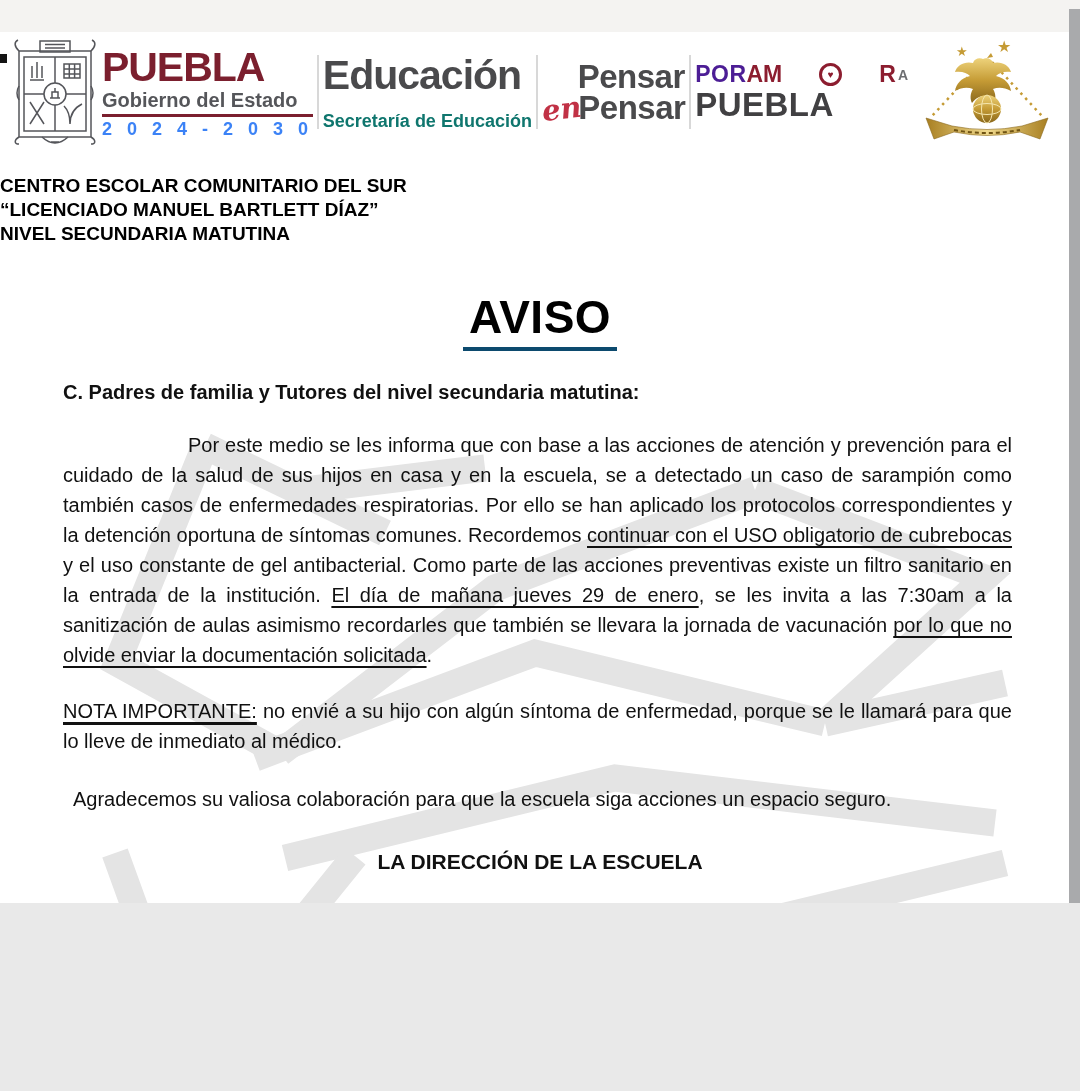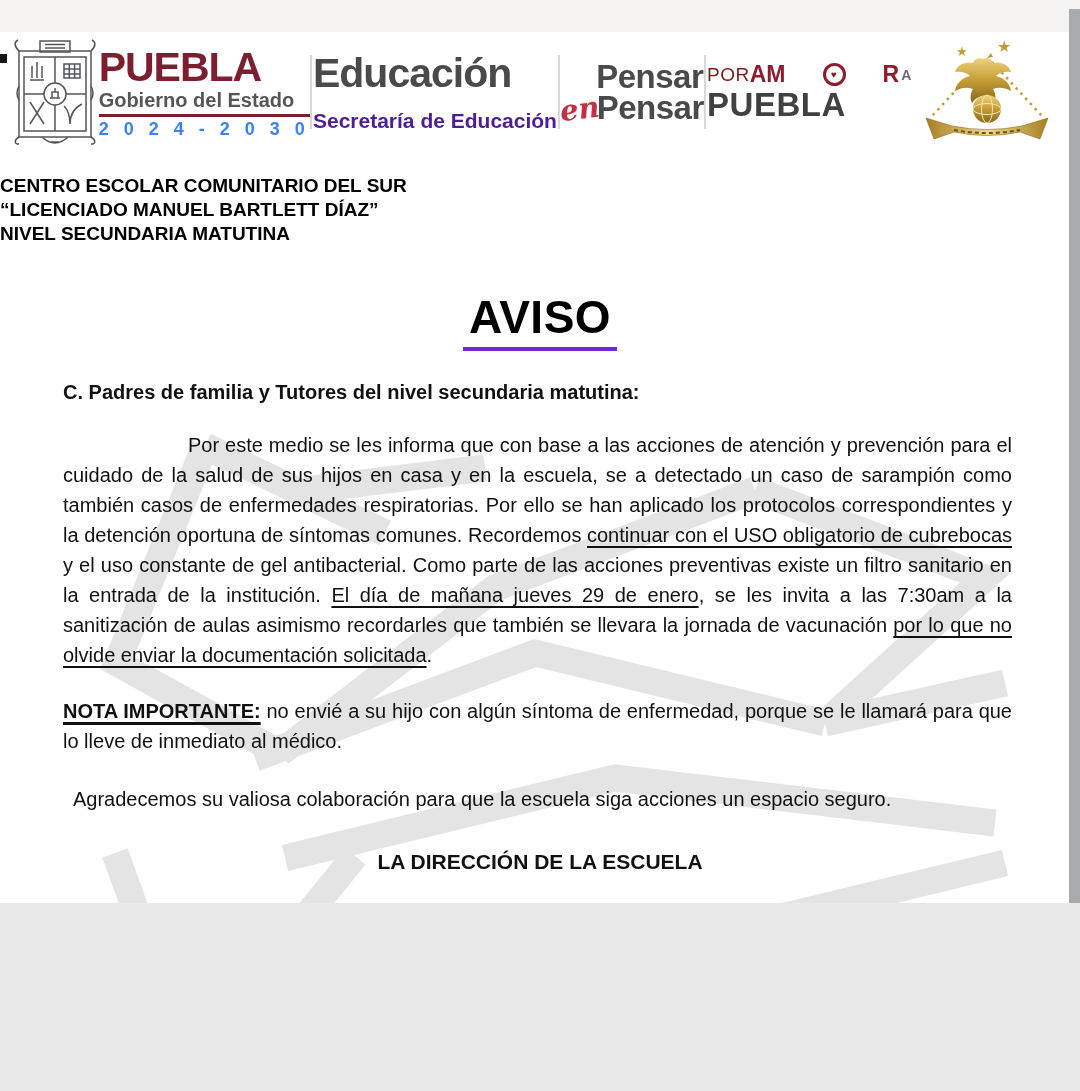--- a/index.html
+++ b/index.html
@@ -27,46 +27,46 @@
   .vdiv{width:2px;height:74px;background:#d8d8d8;flex:0 0 auto;}
 
   .puebla-wordmark{line-height:1;flex:0 0 auto;}
   .puebla-title{font-size:41px;font-weight:900;color:#7b1f2e;letter-spacing:-1px;}
   .puebla-sub{font-size:20px;font-weight:600;color:#55565a;margin-top:2px;}
   .puebla-rule{height:3px;background:#7b1f2e;margin:4px 0 3px 0;}
   .puebla-years{font-size:18px;font-weight:700;color:#3b82f6;letter-spacing:5px;}
 
   .edu-wordmark{line-height:1;flex:0 0 auto;}
   .edu-title{font-size:41px;font-weight:900;color:#4a4a4c;letter-spacing:-1px;}
-  .edu-sub{font-size:21px;font-weight:700;color:#4c1d95;margin-top:16px;}
+  .edu-sub{font-size:18px;font-weight:700;color:#0f766e;margin-top:16px;}
 
   .pensar{line-height:.95;flex:0 0 auto;color:#4a4a4c;}
   .pensar-w1{font-size:33px;font-weight:700;margin-left:36px;letter-spacing:-.5px;}
   .pensar-line2{display:flex;align-items:flex-end;}
   .pensar-en{font-family:"DejaVu Serif",serif;font-style:italic;font-weight:700;font-size:29px;color:#c13145;margin-right:-3px;transform:rotate(-7deg);}
   .pensar-w3{font-size:33px;font-weight:900;letter-spacing:-.5px;}
 
   .amor{line-height:1;flex:0 0 auto;}
   .amor-line1{display:flex;align-items:center;}
-  .amor-por{font-size:19px;font-weight:400;color:#7f1d1d;letter-spacing:.5px;}
+  .amor-por{font-size:23px;font-weight:700;color:#4c1d95;letter-spacing:.5px;}
   .amor-word{font-size:23px;font-weight:900;color:#8c1d2f;display:flex;align-items:center;gap:36px;}
   .o-heart{display:inline-flex;align-items:center;justify-content:center;width:17px;height:17px;border:3.5px solid #8c1d2f;border-radius:50%;font-size:10px;color:#8c1d2f;margin:0 1px;}
   .amor-a{font-size:14px;font-weight:700;color:#6d6e71;margin-left:2px;}
   .amor-puebla{font-size:33px;font-weight:900;color:#414042;letter-spacing:.5px;margin-top:2px;}
 
   
   .school{margin-top:26px;font-weight:bold;font-size:19px;line-height:24px;color:#000;}
   .aviso-wrap{margin-top:44px;text-align:center;}
-  .aviso{display:inline-block;font-size:46px;font-weight:900;color:#000;border-bottom:4px solid #6d28d9;padding:0 6px 3px 6px;letter-spacing:.5px;}
+  .aviso{display:inline-block;font-size:46px;font-weight:900;color:#000;border-bottom:4px solid #0c4a6e;padding:0 6px 3px 6px;letter-spacing:.5px;}
   .date-line{margin:20px 68px 0 63px;text-align:right;font-size:20px;}
   .salutation{margin:30px 68px 0 63px;font-weight:bold;font-size:20px;}
   .body-p{margin:26px 68px 0 63px;font-size:20px;line-height:30px;text-align:justify;}
   .body-p.first{text-indent:125px;}
   .u{text-decoration:underline;text-underline-offset:4px;text-decoration-thickness:1.5px;}
-  .nota-label{font-weight:bold;text-decoration:underline;text-underline-offset:4px;text-decoration-thickness:2.5px;}
+  .nota-label{font-weight:normal;text-decoration:underline;text-underline-offset:4px;text-decoration-thickness:2.5px;}
   .thanks{text-align:left;text-indent:10px;margin-top:28px;}
   .closing{margin-top:32px;text-align:center;font-weight:bold;font-size:21px;line-height:31px;}
 </style>
 </head>
 <body>
 
 <div class="page">
 
   <div class="top-strip"></div>
   <div class="right-bar"></div>

